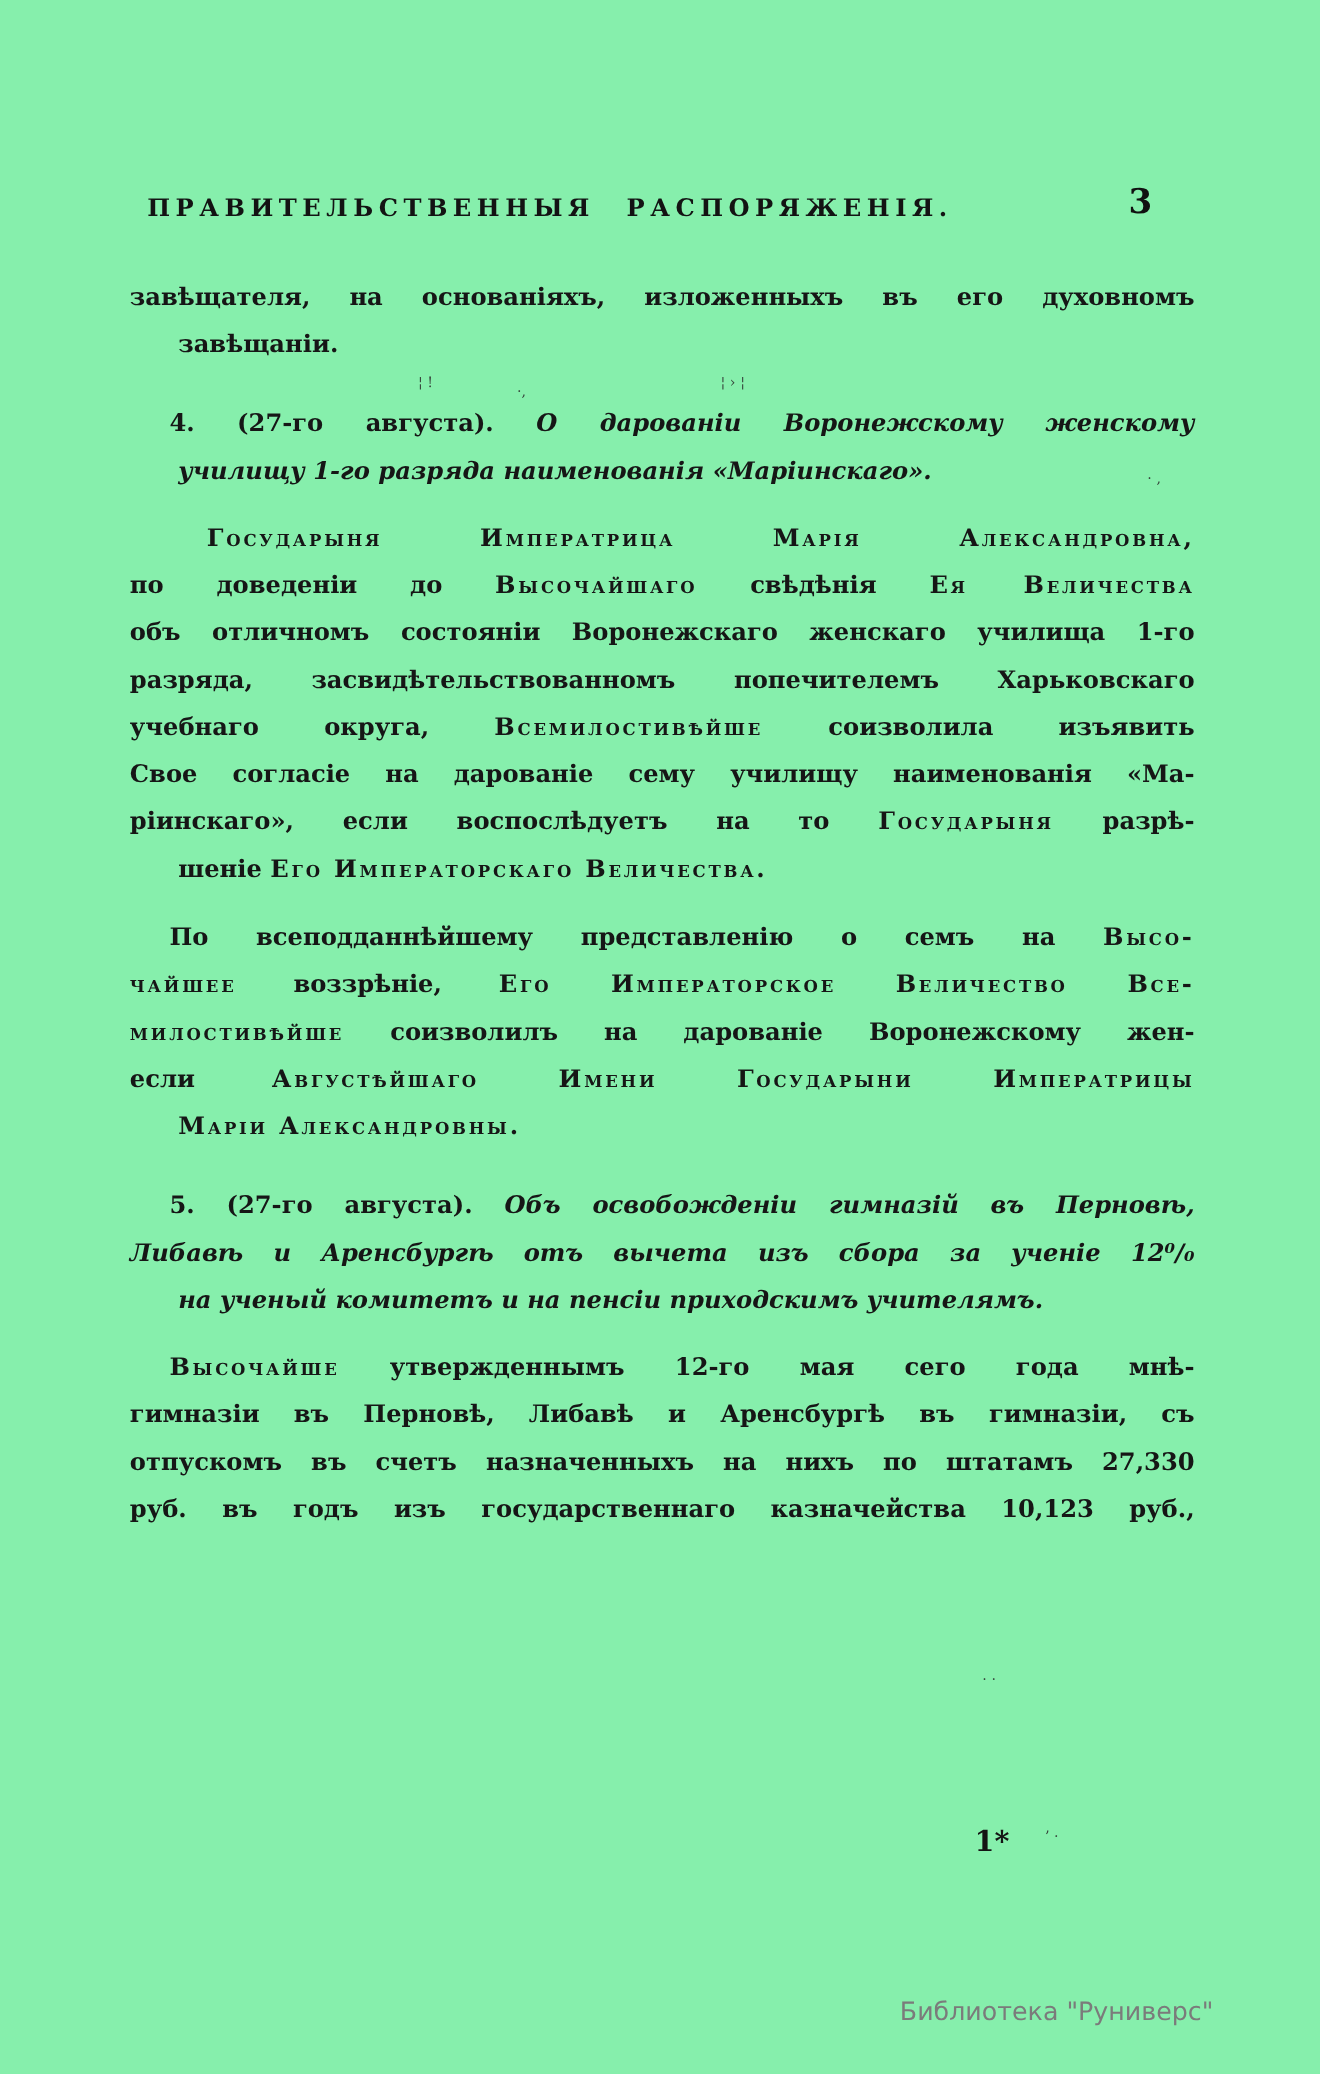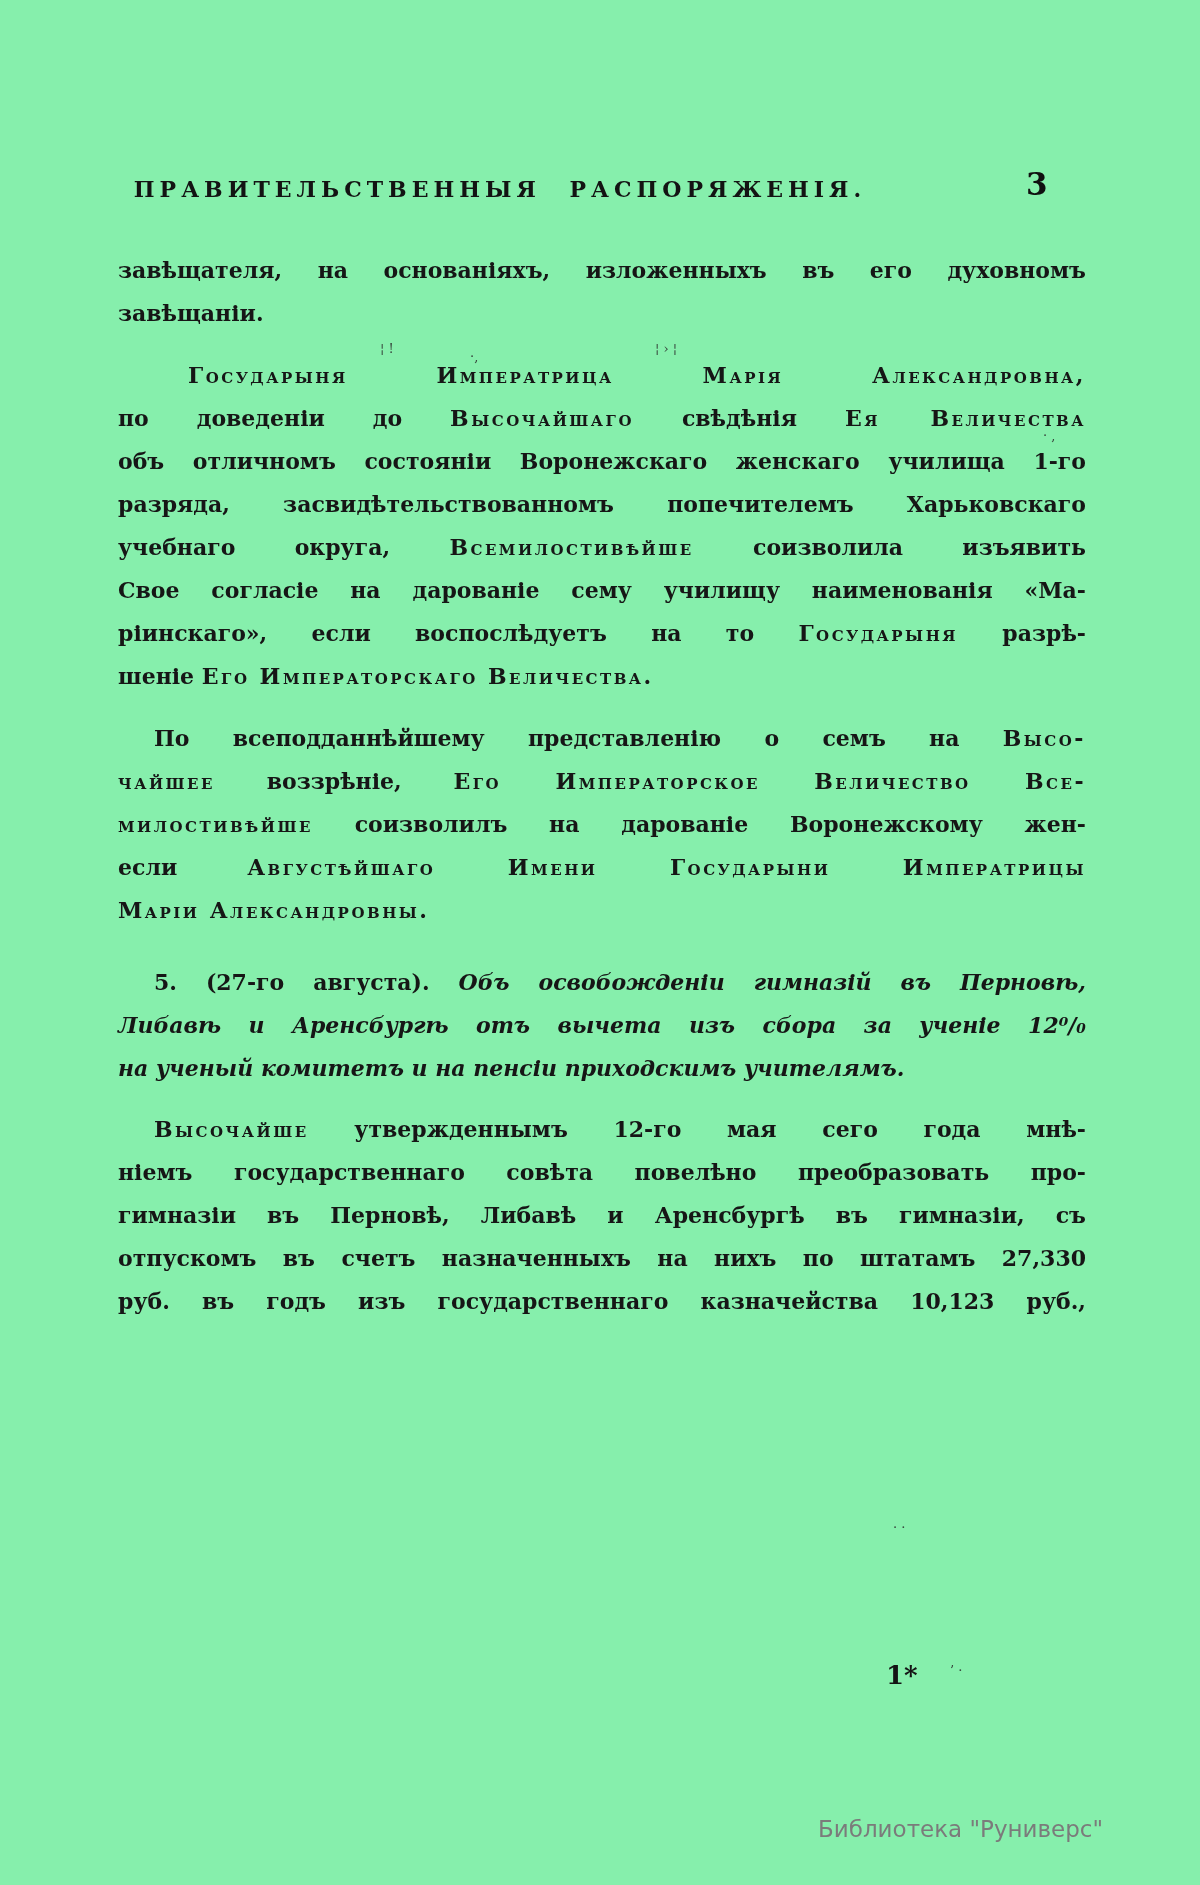--- a/index.html
+++ b/index.html
@@ -20,21 +20,21 @@
   }
   #text-body {
     position:absolute; top:249px; left:118px; width:968px;
   }
   .block.para { margin-bottom:19px; }
   .block.heading { margin-top:29px; margin-bottom:18px; }
   .line {
     font-size:22px; line-height:43px; font-weight:bold;
     text-align:justify; text-align-last:justify; color:#161616;
   }
-  .line.flush { text-align:left; text-align-last:left; }
+  .line.flush { text-align:left; text-align-last:left;margin-left:44px; }
   .line.indent-normal { text-indent:36px; }
   .line.indent-wide { text-indent:70px; }
   .s-n { font-style:normal; }
   .s-i { font-style:italic; }
   .s-sc { font-variant:small-caps; letter-spacing:2.5px;text-align:right; }
   .signature-mark {
     position:absolute; left:886px; top:1660px;
     font-size:26px; font-weight:bold; color:#141414;
   }
   .watermark {
@@ -51,20 +51,24 @@
 <body>
 
 <div class="page">
   <div class="running-title">ПРАВИТЕЛЬСТВЕННЫЯ РАСПОРЯЖЕНІЯ.</div>
   <div class="page-number">3</div>
   <div id="text-body">
       <div class="block para">
         <div class="line"><span class="s-n">завѣщателя, на основаніяхъ, изложенныхъ въ его духовномъ</span></div>
         <div class="line flush"><span class="s-n">завѣщаніи.</span></div>
       </div>
+      <div class="block heading">
+        <div class="line indent-normal"><span class="s-n">4. (27-го августа). </span><span class="s-i">О дарованіи Воронежскому женскому</span></div>
+        <div class="line flush"><span class="s-i">училищу 1-го разряда наименованія «Маріинскаго».</span></div>
+      </div>
       <div class="block para">
         <div class="line indent-wide"><span class="s-sc">Государыня Императрица Марія Александровна,</span></div>
         <div class="line"><span class="s-n">по доведеніи до </span><span class="s-sc">Высочайшаго</span><span class="s-n"> свѣдѣнія </span><span class="s-sc">Ея Величества</span></div>
         <div class="line"><span class="s-n">объ отличномъ состояніи Воронежскаго женскаго училища 1-го</span></div>
         <div class="line"><span class="s-n">разряда, засвидѣтельствованномъ попечителемъ Харьковскаго</span></div>
         <div class="line"><span class="s-n">учебнаго округа, </span><span class="s-sc">Всемилостивѣйше</span><span class="s-n"> соизволила изъявить</span></div>
         <div class="line"><span class="s-n">Свое согласіе на дарованіе сему училищу наименованія «Ма-</span></div>
         <div class="line"><span class="s-n">ріинскаго», если воспослѣдуетъ на то </span><span class="s-sc">Государыня</span><span class="s-n"> разрѣ-</span></div>
         <div class="line flush"><span class="s-n">шеніе </span><span class="s-sc">Его Императорскаго Величества.</span></div>
       </div>
@@ -75,21 +79,20 @@
         <div class="line"><span class="s-n">если </span><span class="s-sc">Августѣйшаго Имени Государыни Императрицы</span></div>
         <div class="line flush"><span class="s-sc">Маріи Александровны.</span></div>
       </div>
       <div class="block heading">
         <div class="line indent-normal"><span class="s-n">5. (27-го августа). </span><span class="s-i">Объ освобожденіи гимназій въ Перновѣ,</span></div>
         <div class="line"><span class="s-i">Либавѣ и Аренсбургѣ отъ вычета изъ сбора за ученіе 12⁰/₀</span></div>
         <div class="line flush"><span class="s-i">на ученый комитетъ и на пенсіи приходскимъ учителямъ.</span></div>
       </div>
       <div class="block para">
         <div class="line indent-normal"><span class="s-sc">Высочайше</span><span class="s-n"> утвержденнымъ 12-го мая сего года мнѣ-</span></div>
-        <div class="line"><span class="s-n">ніемъ государственнаго совѣта повелѣно преобразовать про-</span></div>
         <div class="line"><span class="s-n">гимназіи въ Перновѣ, Либавѣ и Аренсбургѣ въ гимназіи, съ</span></div>
         <div class="line"><span class="s-n">отпускомъ въ счетъ назначенныхъ на нихъ по штатамъ 27,330</span></div>
         <div class="line"><span class="s-n">руб. въ годъ изъ государственнаго казначейства 10,123 руб.,</span></div>
       </div>
     </div>
   <div class="signature-mark">1*</div>
   <div class="watermark">Библиотека "Руниверс"</div>
 <div class="noise" style="left: 380px; top: 341px;">¦ !</div>
     <div class="noise" style="left: 470px; top: 349px;">·,</div>
     <div class="noise" style="left: 655px; top: 341px;">¦ › ¦</div>

